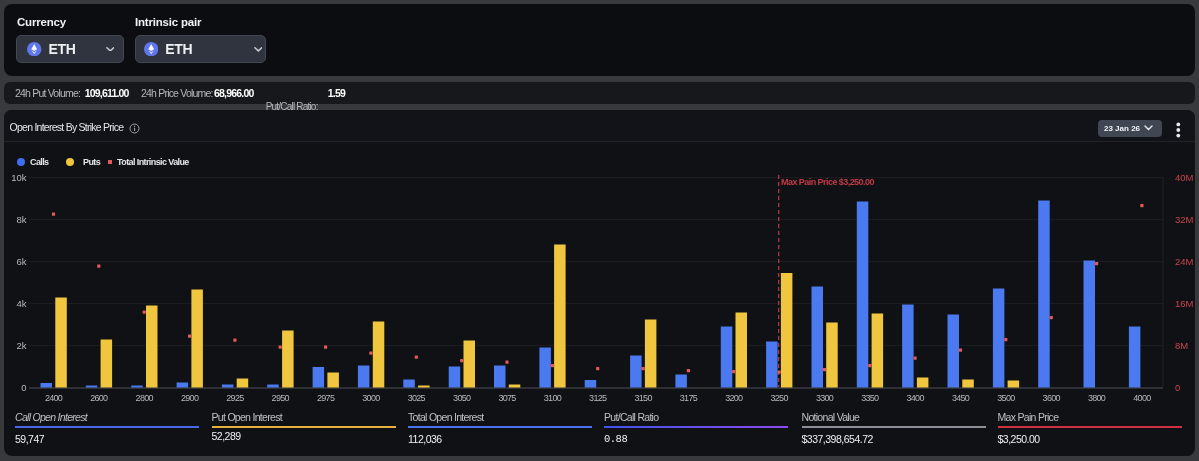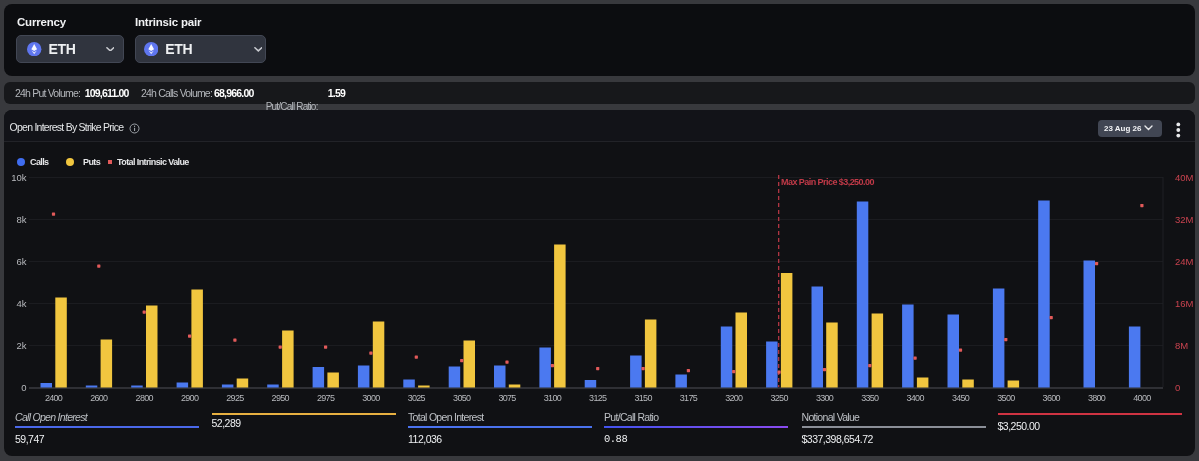--- a/index.html
+++ b/index.html
@@ -36,34 +36,34 @@
 <span class="eth" style="left:165.2px;top:42.5px;height:13px;line-height:13px;">ETH</span>
 <svg width="8.6" height="4.8" viewBox="0 0 8.6 4.8" style="position:absolute;left:105.5px;top:46.6px;">
     <path d="M0.9 0.7 L4.3 3.9 L7.7 0.7" stroke="#c9cbd0" stroke-width="1.5" fill="none" stroke-linecap="round"></path>
   </svg>
 <svg width="8.6" height="4.8" viewBox="0 0 8.6 4.8" style="position:absolute;left:253.89999999999998px;top:46.9px;">
     <path d="M0.9 0.7 L4.3 3.9 L7.7 0.7" stroke="#c9cbd0" stroke-width="1.5" fill="none" stroke-linecap="round"></path>
   </svg>
 
 <span style="position:absolute;left:15px;top:82px;height:22px;line-height:22px;font-size:10.5px;letter-spacing:-0.8px;color:#b4b7bc;">24h Put Volume:</span>
 <span style="position:absolute;left:84.7px;top:82px;height:22px;line-height:22px;font-size:10.5px;letter-spacing:-0.8px;font-weight:bold;color:#ffffff;">109,611.00</span>
-<span style="position:absolute;left:141px;top:82px;height:22px;line-height:22px;font-size:10.5px;letter-spacing:-0.8px;color:#b4b7bc;">24h Calls Volume:</span>
+<span style="position:absolute;left:141px;top:82px;height:22px;line-height:22px;font-size:10.5px;letter-spacing:-0.8px;color:#b4b7bc;">24h Price Volume:</span>
 <span style="position:absolute;left:214px;top:82px;height:27px;line-height:22px;font-size:10.5px;letter-spacing:-0.8px;font-weight:bold;color:#ffffff;">68,966.00</span>
 <span style="position:absolute;left:265.7px;top:96px;height:22px;line-height:22px;font-size:10px;letter-spacing:-0.8px;color:#b4b7bc;">Put/Call Ratio:</span>
 <span style="position:absolute;left:327.8px;top:82px;height:22px;line-height:22px;font-size:10.5px;letter-spacing:-0.8px;font-weight:bold;color:#ffffff;">1.59</span>
 
 <div style="position:absolute;left:9.6px;top:121px;font-size:10.5px;letter-spacing:-0.75px;color:#e4e6e8;height:13px;line-height:13px;">Open Interest By Strike Price</div>
 <svg width="11" height="11" viewBox="0 0 11 11" style="position:absolute;left:128.5px;top:122.5px;">
     <circle cx="5.5" cy="5.5" r="4.5" fill="none" stroke="#9da2a8" stroke-width="1"></circle>
     <rect x="5" y="4.8" width="1.1" height="3.2" fill="#9da2a8"></rect>
     <rect x="5" y="2.7" width="1.1" height="1.2" fill="#9da2a8"></rect>
   </svg>
 
 <div style="position:absolute;left:1098px;top:119.5px;width:64px;height:17px;background:#414653;border-radius:4px;display:flex;align-items:center;padding:0 9px 0 6px;white-space:nowrap;">
-  <span style="font-size:8px;font-weight:bold;color:#f2f3f5;">23 Aug 26</span>
+  <span style="font-size:8px;font-weight:bold;color:#f2f3f5;">23 Jan 26</span>
   <svg width="9" height="6" viewBox="0 0 9 6" style="margin-left:auto;display:block;">
       <path d="M1 1 L4.5 4.5 L8 1" stroke="#e8e9eb" stroke-width="1.4" fill="none" stroke-linecap="round"></path>
     </svg>
 </div>
 <svg width="5" height="17" viewBox="0 0 5 17" style="position:absolute;left:1176px;top:121.5px;">
     <circle cx="2.3" cy="2.4" r="1.9" fill="#e8e9eb"></circle>
     <circle cx="2.3" cy="8" r="1.9" fill="#e8e9eb"></circle>
     <circle cx="2.3" cy="13.6" r="1.9" fill="#e8e9eb"></circle>
   </svg>
 
@@ -193,34 +193,36 @@
 <text x="1175" y="222.8" class="ayr">32M</text>
 <text x="1175" y="180.8" class="ayr">40M</text>
 </svg>
 
 <div style="position:absolute;left:15px;top:411px;width:184px;">
   <div style="font-size:10.5px;letter-spacing:-0.7px;color:#bdc0c5;height:13px;line-height:13px;font-style:italic;">Call Open Interest</div>
   <div style="margin-top:2px;height:2px;background:#4a68ea;"></div>
   <div style="margin-top:5px;font-size:10.5px;letter-spacing:-0.5px;color:#eef0f2;">59,747</div>
 </div>
 <div style="position:absolute;left:211.5px;top:411px;width:184px;">
+  <div style="font-size:10.5px;letter-spacing:-0.7px;color:#bdc0c5;height:13px;line-height:13px;">Put Open Interest</div>
   <div style="margin-top:2px;height:2px;background:#e7b041;"></div>
   <div style="margin-top:2px;font-size:10.5px;letter-spacing:-0.5px;color:#eef0f2;">52,289</div>
 </div>
 <div style="position:absolute;left:408px;top:411px;width:184px;">
   <div style="font-size:10.5px;letter-spacing:-0.7px;color:#bdc0c5;height:13px;line-height:13px;">Total Open Interest</div>
   <div style="margin-top:2px;height:2px;background:#4a72ee;"></div>
   <div style="margin-top:5px;font-size:10.5px;letter-spacing:-0.5px;color:#eef0f2;">112,036</div>
 </div>
 <div style="position:absolute;left:604px;top:411px;width:184px;">
   <div style="font-size:10.5px;letter-spacing:-0.7px;color:#bdc0c5;height:13px;line-height:13px;">Put/Call Ratio</div>
   <div style="margin-top:2px;height:2px;background:linear-gradient(90deg,#4353ee,#8a4bf0);"></div>
   <div style="margin-top:5px;font-size:10.5px;letter-spacing:-0.5px;color:#eef0f2;font-family:Liberation Mono, monospace;">0.88</div>
 </div>
 <div style="position:absolute;left:801.5px;top:411px;width:184px;">
   <div style="font-size:10.5px;letter-spacing:-0.7px;color:#bdc0c5;height:13px;line-height:13px;">Notional Value</div>
   <div style="margin-top:2px;height:2px;background:#8b8f98;"></div>
   <div style="margin-top:5px;font-size:10.5px;letter-spacing:-0.5px;color:#eef0f2;">$337,398,654.72</div>
 </div>
 <div style="position:absolute;left:997.5px;top:411px;width:184px;">
+  <div style="font-size:10.5px;letter-spacing:-0.7px;color:#bdc0c5;height:13px;line-height:13px;">Max Pain Price</div>
   <div style="margin-top:2px;height:2px;background:#cf3342;"></div>
   <div style="margin-top:5px;font-size:10.5px;letter-spacing:-0.5px;color:#eef0f2;">$3,250.00</div>
 </div>
 
 </body></html>

